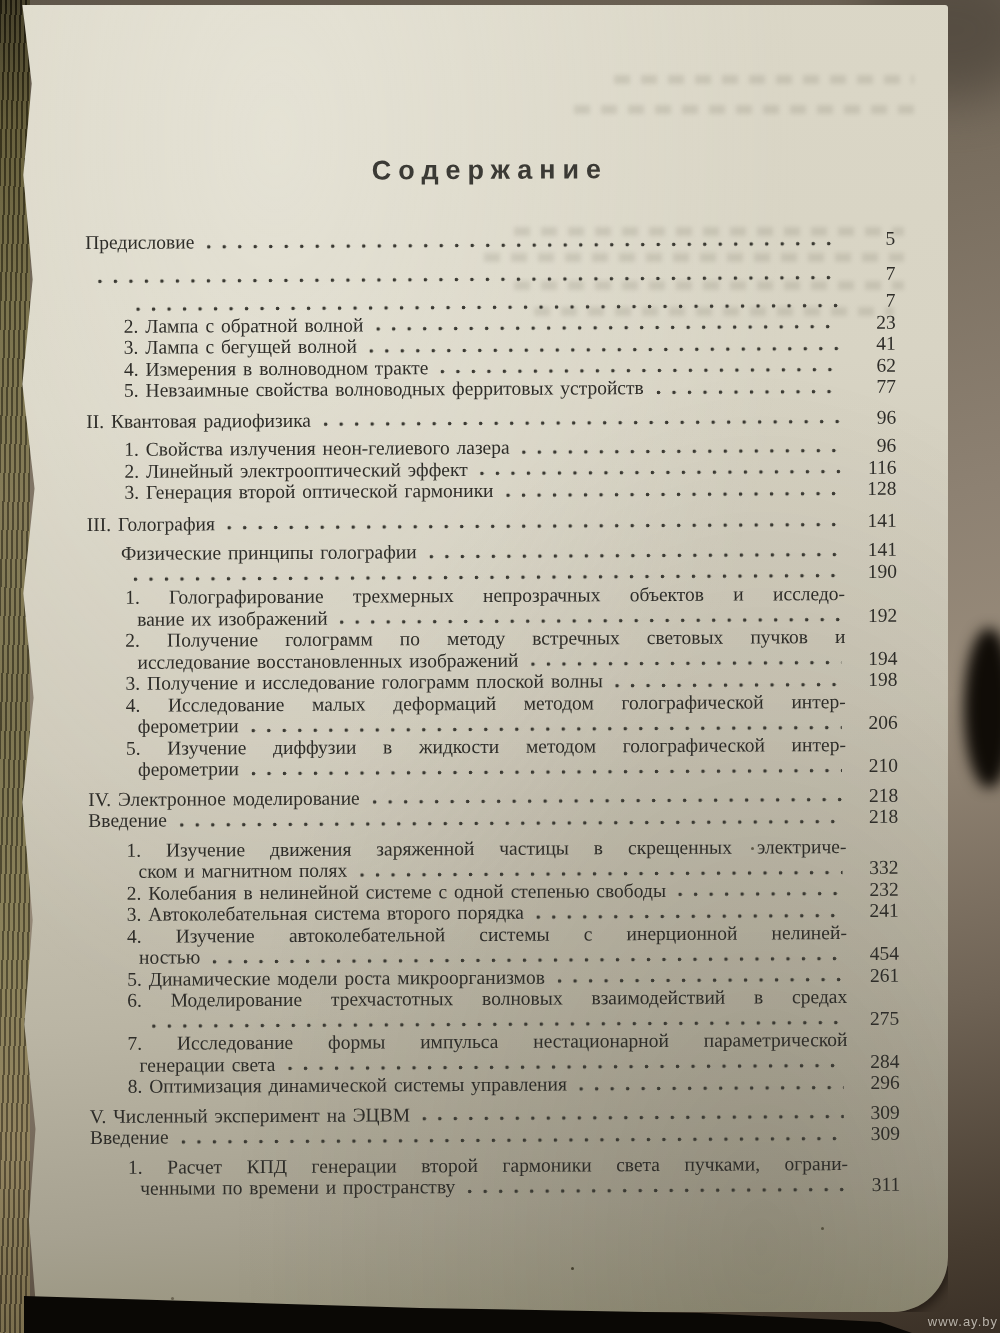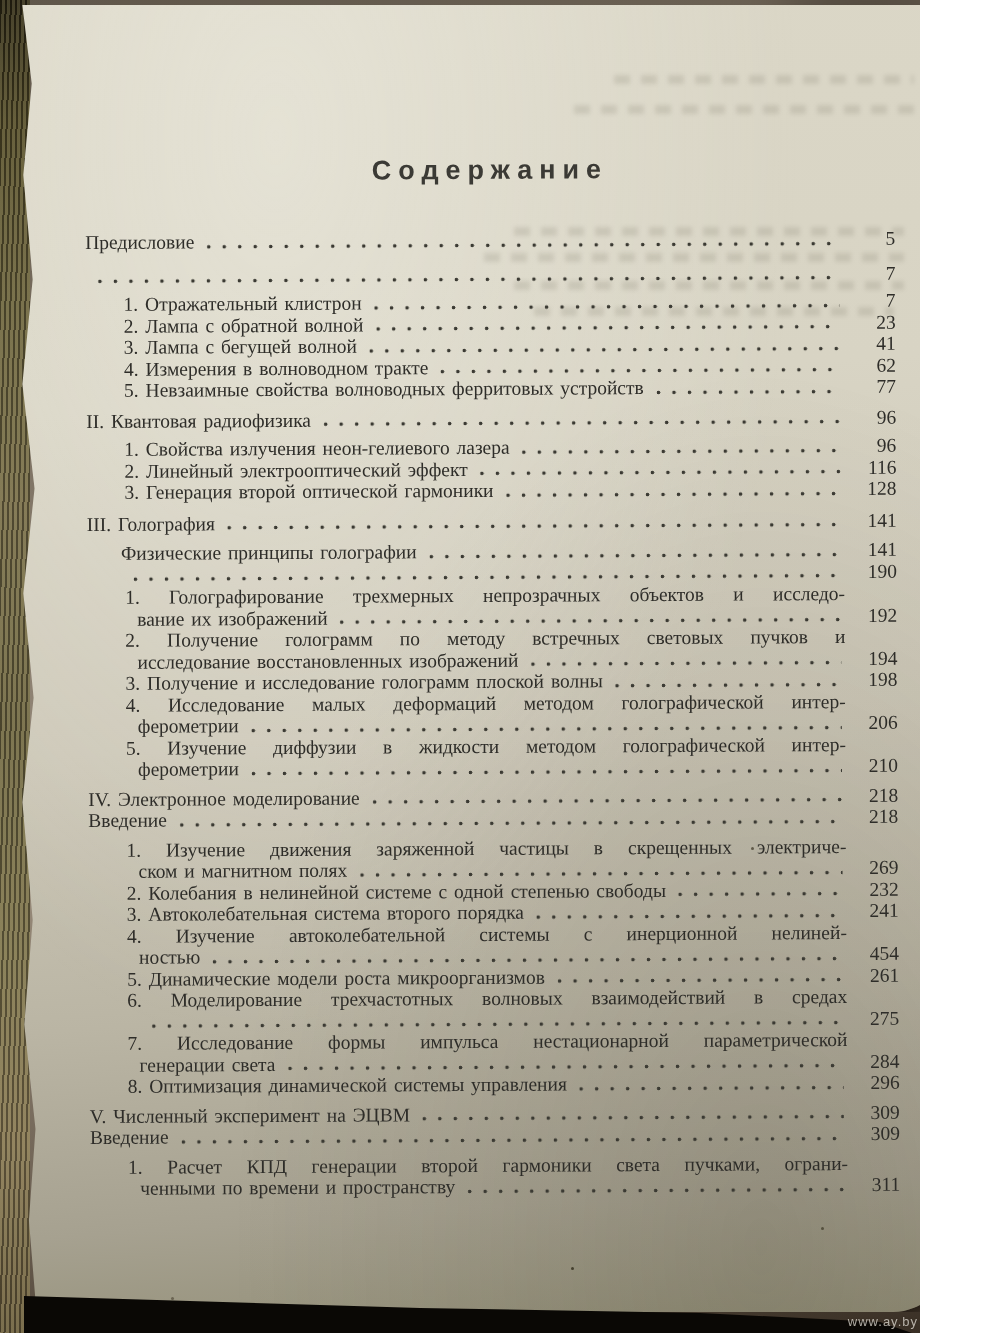--- a/index.html
+++ b/index.html
@@ -1,17 +1,17 @@
 <!DOCTYPE html>
 <html><head>
 <meta charset="utf-8">
 <style>
   html,body{margin:0;padding:0;}
   body{width:1000px;height:1333px;font-family:"Liberation Serif","DejaVu Serif",serif;}
-  #scene{position:relative;width:920px;height:1333px;overflow:hidden;
+  #scene{position:relative;width:1000px;height:1333px;overflow:hidden;
     background:linear-gradient(168deg,#5f564a 0%,#776c5d 22%,#8d8172 45%,#988b7a 58%,#6f6355 78%,#473c30 94%,#3a3026 100%);}
   
   .bg-dark-patch{position:absolute;right:-14px;top:628px;width:50px;height:160px;background:#100c07;border-radius:50%;filter:blur(7px);}
   .bg-corner-shade{position:absolute;right:-40px;top:-40px;width:180px;height:140px;background:#4c443a;border-radius:50%;filter:blur(25px);opacity:.7;}
   
   .fore-edge{position:absolute;left:0;top:0;width:30px;height:1333px;
     background:linear-gradient(180deg,#1f1c10 0%,#4e4829 9%,#6a6340 22%,#7a7150 38%,#6f6847 55%,#837a55 72%,#8d7d5c 86%,#6b5e42 100%);}
   .fore-edge::after{content:"";position:absolute;inset:0;
     background:repeating-linear-gradient(92deg,rgba(28,24,12,.45) 0 2px,rgba(160,150,105,.30) 2px 5px);}
   
@@ -82,21 +82,20 @@
           <div class="row lvl-top">
             <span class="txt">Предисловие</span>
             <span class="leader"></span>
             <span class="pg">5</span>
           </div>
           <div class="row lvl-top" style="margin-top: 13px;">
             <span class="leader"></span>
             <span class="pg">7</span>
           </div>
           <div class="row lvl-sub" style="margin-top: 6px;">
-            <span class="txt">1. Отражательный клистрон</span>
             <span class="leader"></span>
             <span class="pg">7</span>
           </div>
           <div class="row lvl-sub">
             <span class="txt">2. Лампа с обратной волной</span>
             <span class="leader"></span>
             <span class="pg">23</span>
           </div>
           <div class="row lvl-sub">
             <span class="txt">3. Лампа с бегущей волной</span>
@@ -193,21 +192,21 @@
             <span class="txt">Введение</span>
             <span class="leader"></span>
             <span class="pg">218</span>
           </div>
           <div class="row lvl-sub" style="margin-top: 8px;">
             <span class="txt just">1. Изучение движения заряженной частицы в скрещенных электриче-</span>
           </div>
           <div class="row lvl-cont">
             <span class="txt">ском и магнитном полях</span>
             <span class="leader"></span>
-            <span class="pg">269</span>
+            <span class="pg">332</span>
           </div>
           <div class="row lvl-sub">
             <span class="txt">2. Колебания в нелинейной системе с одной степенью свободы</span>
             <span class="leader"></span>
             <span class="pg">232</span>
           </div>
           <div class="row lvl-sub">
             <span class="txt">3. Автоколебательная система второго порядка</span>
             <span class="leader"></span>
             <span class="pg">241</span>

